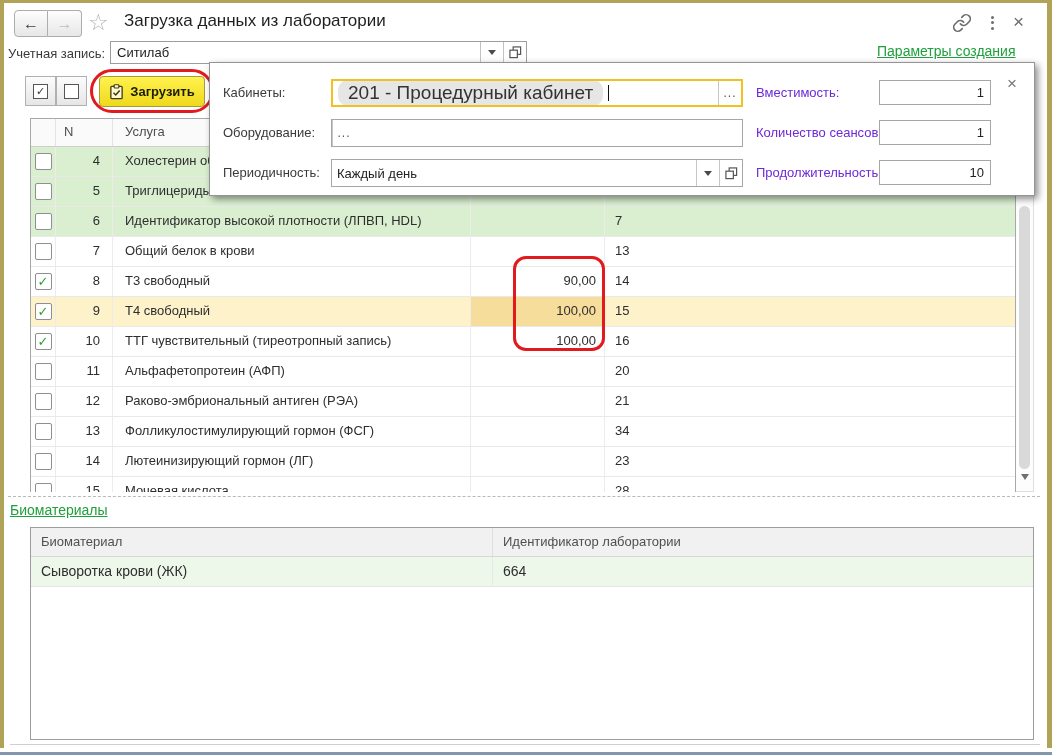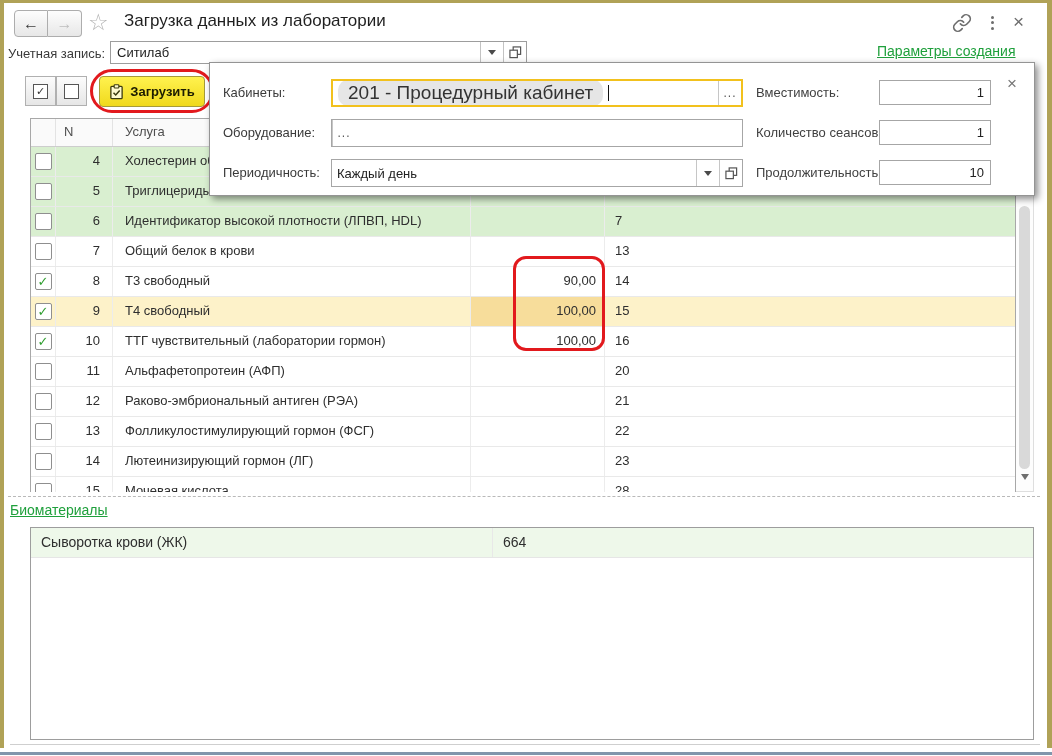--- a/index.html
+++ b/index.html
@@ -85,21 +85,21 @@
   .prow-lbl{position:absolute;left:13px;font-size:13px;color:#3a3a3a;line-height:28px;white-space:nowrap;text-align:right;}
   .pfield{position:absolute;left:121px;width:412px;height:28px;border:1px solid #a6a6a6;background:#fff;
     display:flex;box-sizing:border-box;align-items:stretch;}
   .pfield.focused{border:2px solid var(--focus-yellow);}
   .pfield .body{flex:1;display:flex;align-items:center;padding-left:5px;overflow:hidden;}
   .tagpill{background:#e6e6e6;border-radius:10px;padding:2px 10px;font-size:19px;color:#333;white-space:nowrap;}
   .caret{width:1px;height:16px;background:#111;margin-left:5px;}
   .dots-sec{width:22px;display:flex;align-items:center;justify-content:center;border-left:1px solid #c6c6c6;
     font-size:12px;color:#555;letter-spacing:1px;}
   .ptext{font-size:13px;color:#222;}
-  .plbl-r{position:absolute;left:546px;font-size:13px;color:#404040;line-height:28px;white-space:nowrap;}
+  .plbl-r{position:absolute;left:546px;font-size:13px;color:#6d28d9;line-height:28px;white-space:nowrap;}
   .pinput{position:absolute;left:669px;width:112px;height:25px;border:1px solid #a6a6a6;background:#fff;
     font-size:13px;color:#222;text-align:right;line-height:23px;padding-right:6px;box-sizing:border-box;}
   .pclose{position:absolute;left:797px;top:13px;font-size:17px;color:#777;line-height:16px;}
   .clickable{cursor:pointer;}
 </style>
 </head>
 <body>
 
 <div id="screen">
 
@@ -224,21 +224,21 @@
           <div class="td c-n">9</div>
           <div class="td c-svc">Т4 свободный</div>
           <div class="td c-price cell-active">100,00</div>
           <div class="td c-id">15</div>
         </div>
         <div class="trow">
           <div class="td c-cb">
             <span class="rowcb">✓</span>
           </div>
           <div class="td c-n">10</div>
-          <div class="td c-svc">ТТГ чувствительный (лаборатории гормон)</div>
+          <div class="td c-svc">ТТГ чувствительный (тиреотропный запись)</div>
           <div class="td c-price">100,00</div>
           <div class="td c-id">16</div>
         </div>
         <div class="trow">
           <div class="td c-cb">
             <span class="rowcb"></span>
           </div>
           <div class="td c-n">11</div>
           <div class="td c-svc">Альфафетопротеин (АФП)</div>
           <div class="td c-price"></div>
@@ -253,21 +253,21 @@
           <div class="td c-price"></div>
           <div class="td c-id">21</div>
         </div>
         <div class="trow">
           <div class="td c-cb">
             <span class="rowcb"></span>
           </div>
           <div class="td c-n">13</div>
           <div class="td c-svc">Фолликулостимулирующий гормон (ФСГ)</div>
           <div class="td c-price"></div>
-          <div class="td c-id">22</div>
+          <div class="td c-id">34</div>
         </div>
         <div class="trow">
           <div class="td c-cb">
             <span class="rowcb"></span>
           </div>
           <div class="td c-n">14</div>
           <div class="td c-svc">Лютеинизирующий гормон (ЛГ)</div>
           <div class="td c-price"></div>
           <div class="td c-id">23</div>
         </div>
@@ -284,20 +284,24 @@
   </div>
 
   <div class="abs scroll">
     <div class="thumb"></div>
     <div class="scroll-arrow"></div>
   </div>
 
   <div class="abs splitter"></div>
   <a class="abs link bio-link clickable">Биоматериалы</a>
   <div class="abs tbl-bio">
+    <div class="bio-head">
+      <div class="bio-th w1">Биоматериал</div>
+      <div class="bio-th w2">Идентификатор лаборатории</div>
+    </div>
     <div id="bio-body">
         <div class="bio-row">
           <div class="bio-td w1">Сыворотка крови (ЖК)</div>
           <div class="bio-td w2">664</div>
         </div>
       </div>
   </div>
 
   <div class="abs annot annot-btn"></div>
   <div class="abs annot annot-price"></div>

